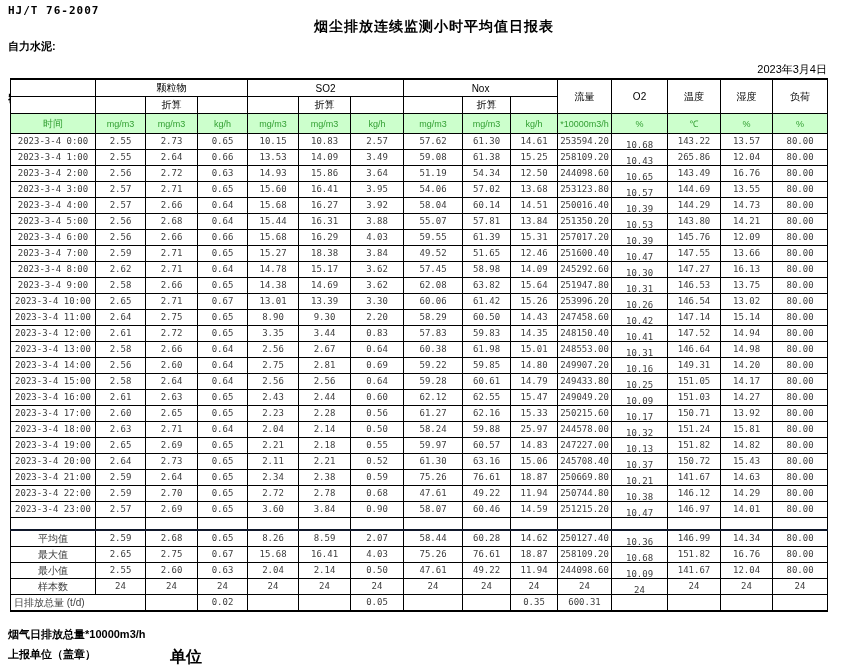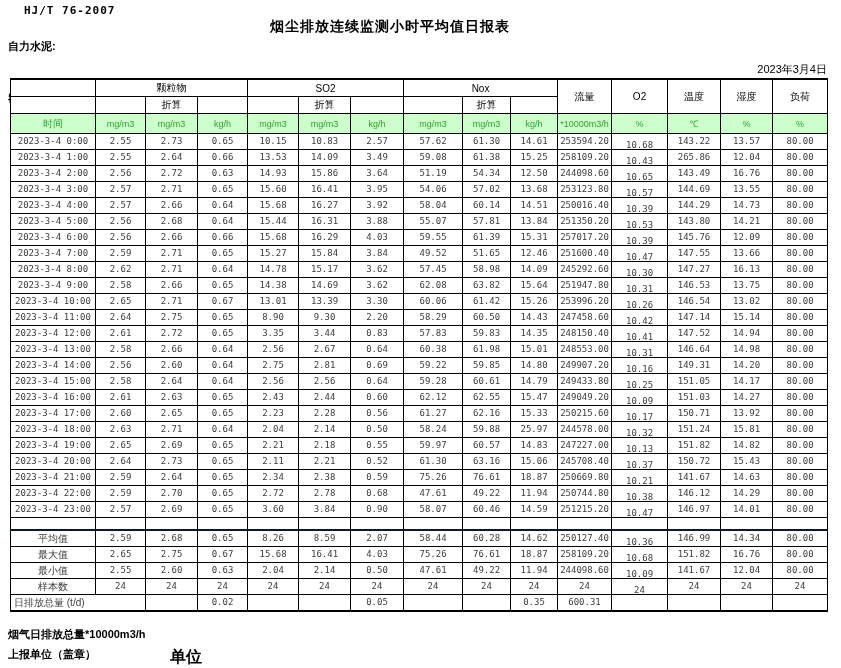--- a/index.html
+++ b/index.html
@@ -1,19 +1,19 @@
 <!DOCTYPE html>
 <html style="--green-bg: #ccffcc; --green-fg: #33a033;"><head>
 <meta charset="utf-8">
 <style>
   html,body{margin:0;padding:0;background:#fff;}
   body{width:841px;height:668px;font-family:"Liberation Sans",sans-serif;color:#000;}
   .page{position:relative;width:841px;height:668px;background:#fff;overflow:hidden;}
-  .std-no{position:absolute;left:8px;top:4px;font-size:11px;font-weight:bold;font-family:"DejaVu Sans Mono",monospace;letter-spacing:1px;margin-left:16px;}
-  .title{position:absolute;left:0;top:18px;width:780px;text-align:center;font-size:14px;font-weight:bold;letter-spacing:1px;}
+  .std-no{position:absolute;left:8px;top:4px;font-size:11px;font-weight:bold;font-family:"DejaVu Sans Mono",monospace;letter-spacing:1px;}
+  .title{position:absolute;left:0;top:18px;width:780px;text-align:center;font-size:14px;font-weight:bold;letter-spacing:1px;padding-left:44px;}
   .company{position:absolute;left:8px;top:39px;font-size:11px;font-weight:bold;text-align:center;}
   .kiln{position:absolute;left:8px;top:56px;font-size:11px;font-weight:bold;margin-top:35px;}
   .date{position:absolute;right:14px;top:62px;font-size:11px;}
   table{position:absolute;left:10px;top:78px;border-collapse:collapse;table-layout:fixed;width:818px;}
   th,td{border:1px solid #000;padding:0;text-align:center;white-space:nowrap;overflow:hidden;}
   thead th{font-size:10px;font-weight:normal;height:16px;background:#fff;}
   thead tr:first-child th{border-top:2px solid #000;}
   tr.green th{background:var(--green-bg,#ccffcc);color:var(--green-fg,#33a033);font-size:9px;height:19px;font-weight:normal;}
   tr.green th.cn{font-size:10px;}
   tbody td{font-size:9px;height:15px;color:#3c3c3c;font-family:"DejaVu Sans Mono",monospace;line-height:15px;}
@@ -216,21 +216,21 @@
           <td>145.76</td>
           <td>12.09</td>
           <td>80.00</td>
         </tr>
         <tr>
           <td>2023-3-4 7:00</td>
           <td>2.59</td>
           <td>2.71</td>
           <td>0.65</td>
           <td>15.27</td>
-          <td>15.84</td>
+          <td>18.38</td>
           <td>3.84</td>
           <td>49.52</td>
           <td>51.65</td>
           <td>12.46</td>
           <td>251600.40</td>
           <td><span class="o2shift">10.47</span></td>
           <td>147.55</td>
           <td>13.66</td>
           <td>80.00</td>
         </tr>

